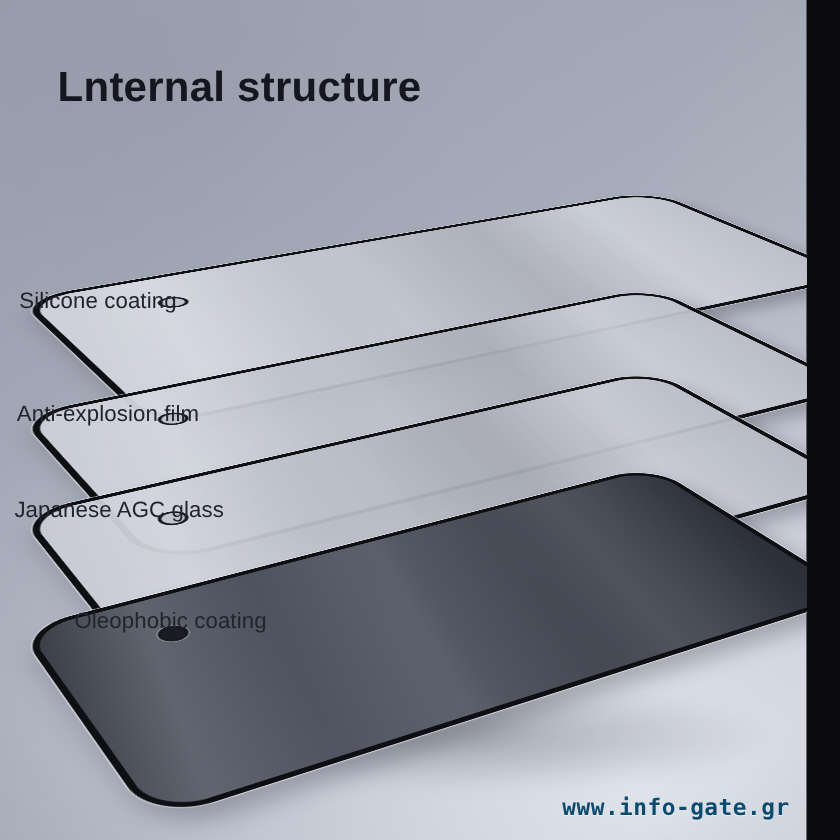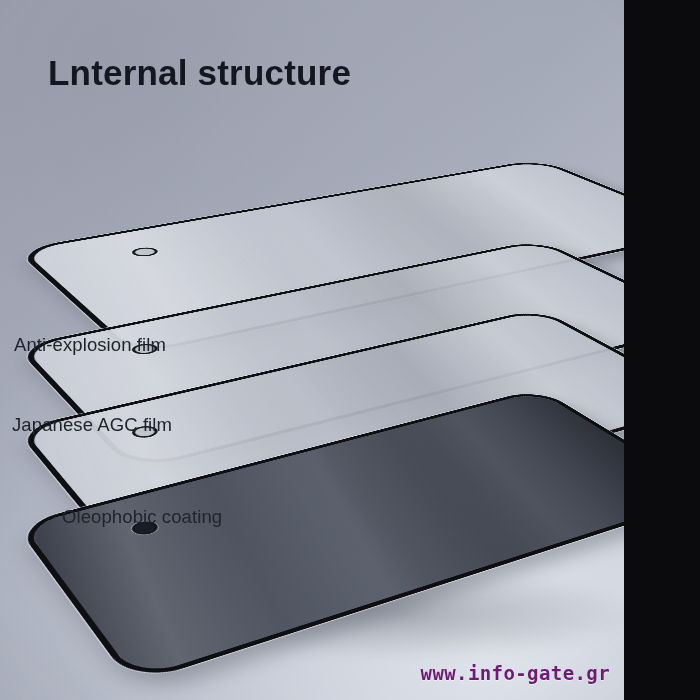--- a/index.html
+++ b/index.html
@@ -3,21 +3,21 @@
 <meta charset="utf-8">
 <title>Internal structure</title>
 <style>
   html, body {
     margin: 0;
     padding: 0;
     background: #0b0b0d;
   }
   #stage {
     position: relative;
-    width: 624px;
+    width: 672px;
     height: 700px;
     overflow: hidden;
     font-family: "Liberation Sans", "DejaVu Sans", sans-serif;
     background: #b0b4c0;
   }
 
   
   .bg-base {
     position: absolute;
     inset: 0;
@@ -62,21 +62,21 @@
     white-space: nowrap;
     letter-spacing: 0.1px;
   }
   .watermark {
     position: absolute;
     right: 14px;
     bottom: 16px;
     font-family: "DejaVu Sans Mono", "Liberation Mono", monospace;
     font-size: 19px;
     font-weight: 700;
-    color: #701a75;
+    color: #0c4a6e;
     letter-spacing: 0.4px;
     text-shadow: 0 1px 0 rgba(255,255,255,0.55);
   }
 
   
   #panels {
     position: absolute;
     inset: 0;
     
     perspective: 1500px;
@@ -240,22 +240,23 @@
         <div class="camera"></div>
       </div>
     </div>
 
   </div>
 
   <div class="bg-vignette"></div>
 
   <div class="title">Lnternal structure</div>
 
+  <div class="layer-label" style="left:16px; top:240px;">Silicone coating</div>
 
   <div class="layer-label" style="left:14px; top:334px;text-align:right;">Anti-explosion film</div>
 
-  <div class="layer-label" style="left:12px; top:414px;">Japanese AGC film</div>
+  <div class="layer-label" style="left:12px; top:414px;">Japanese AGC glass</div>
 
   <div class="layer-label" style="left:14px; top:506px;margin-left:48px;">Oleophobic coating</div>
 
   <div class="watermark">www.info-gate.gr</div>
 
 </div>
 
 </body></html>

